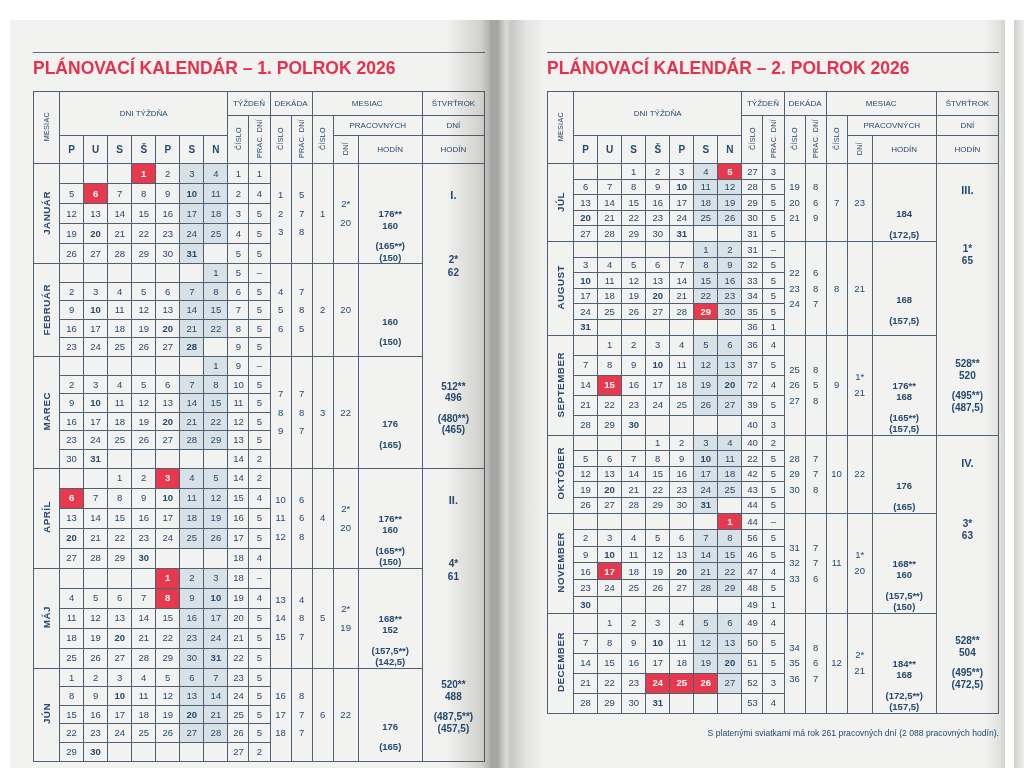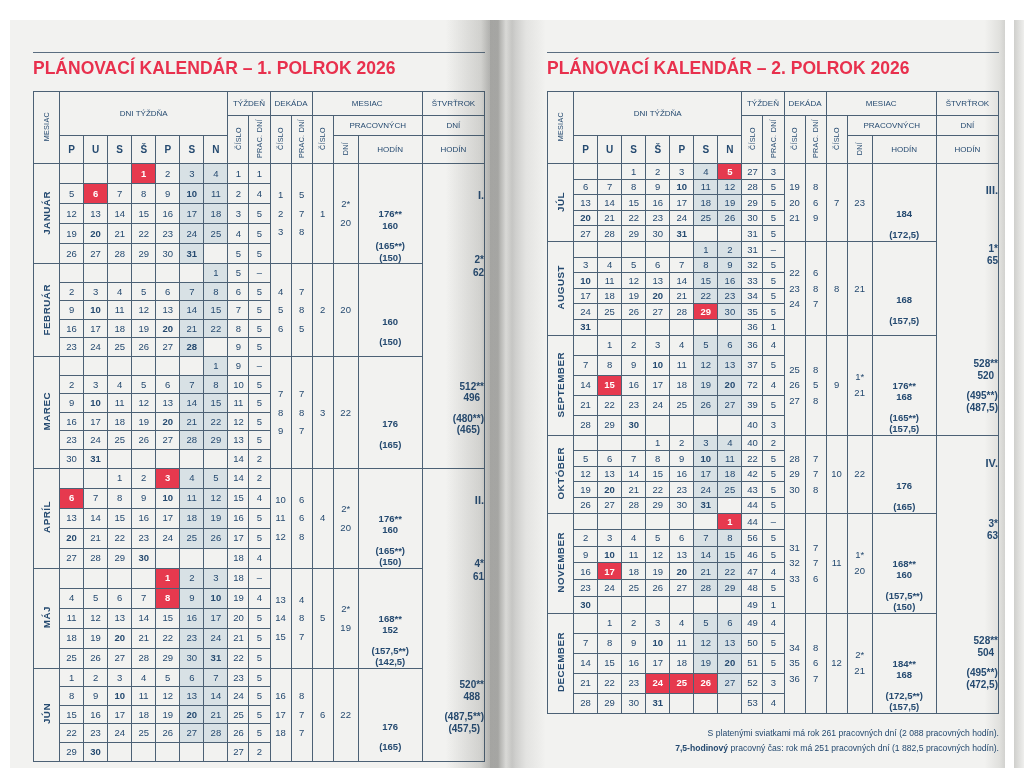--- a/index.html
+++ b/index.html
@@ -43,21 +43,21 @@
   .monthname .rot{font-weight:bold;font-size:9.8px;letter-spacing:0.5px;}
   td.wknd{background:var(--wkbg);}
   td.hol{background:var(--red);color:#ffffff;font-weight:bold;}
   td.b{font-weight:bold;}
   .stk div{height:var(--rowh);display:flex;align-items:center;justify-content:center;}
   td.hodcell,.qhod{font-weight:bold;font-size:10px;}
   .hgrp{line-height:11.5px;font-weight:bold;margin-top:44px;}
   .hgrp + .hgrp{margin-top:9px;}
   td.qcell{position:relative;}
   .qwrap{position:absolute;inset:0;display:flex;flex-direction:column;}
-  .qsec{display:flex;flex-direction:column;align-items:flex-end;justify-content:center;}
+  .qsec{display:flex;flex-direction:column;align-items:center;justify-content:center;}
   .qlabel{font-weight:bold;font-size:11px;}
   .qdni div{line-height:12.5px;font-weight:bold;font-size:10px;}
   .footnotes{font-size:8.6px;line-height:12.5px;color:var(--navy);}
   #fn-0{margin-top:25px;text-align:left;width:452px;}
   #fn-1{margin-top:13px;text-align:right;width:452px;}
   .fnb{font-weight:bold;}
   .fnspace{margin-top:3px;}
   .right-edge{position:absolute;top:20px;left:1014px;width:10px;height:748px;
     background:linear-gradient(to right,#cfcfcc,#efefed);}
 </style>
@@ -1240,20 +1240,19 @@
               <td></td>
               <td></td>
               <td></td>
               <td>53</td>
               <td>4</td>
             </tr>
           </tbody>
         </table>
       <div class="footnotes" id="fn-1">
           <div><span>S platenými sviatkami má rok 261 pracovných dní (2 088 pracovných hodín).</span></div>
-          <div class="fnspace"><span class="fnb">7,5-hodinový</span><span> pracovný čas: rok má 251 pracovných dní (1 882,5 pracovných hodín).</span></div>
         </div>
     </div>
   </div>
 
   <div class="gutter"></div>
   <div class="right-edge"></div>
 </div>
 
 </body></html>

